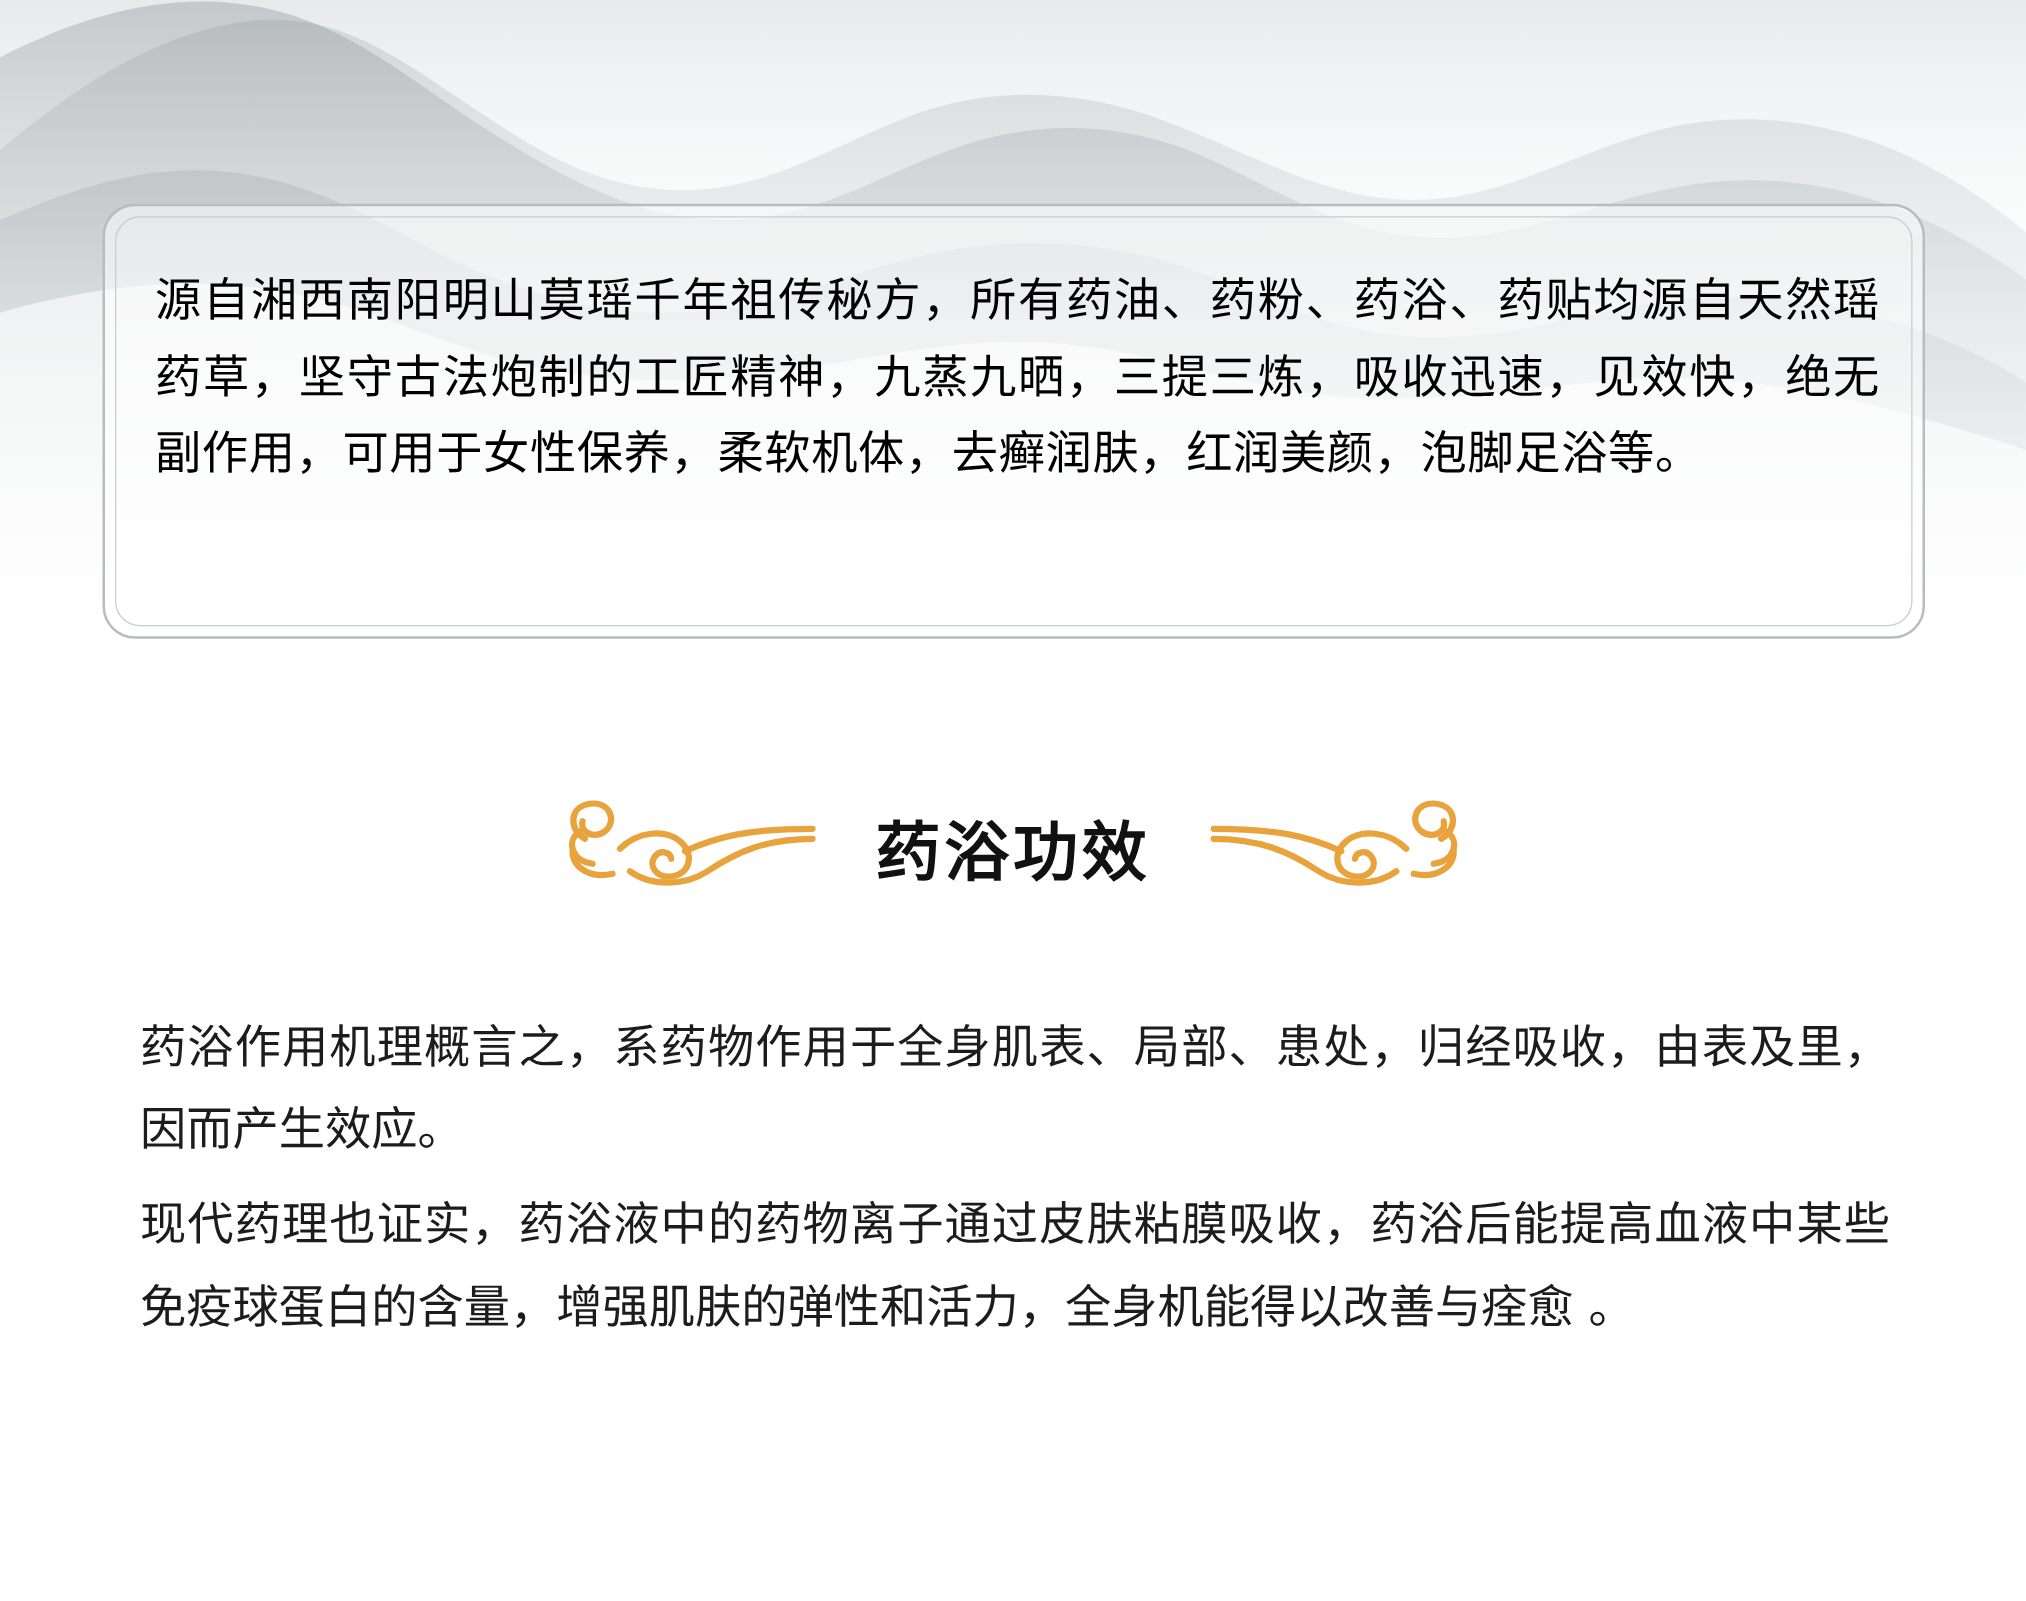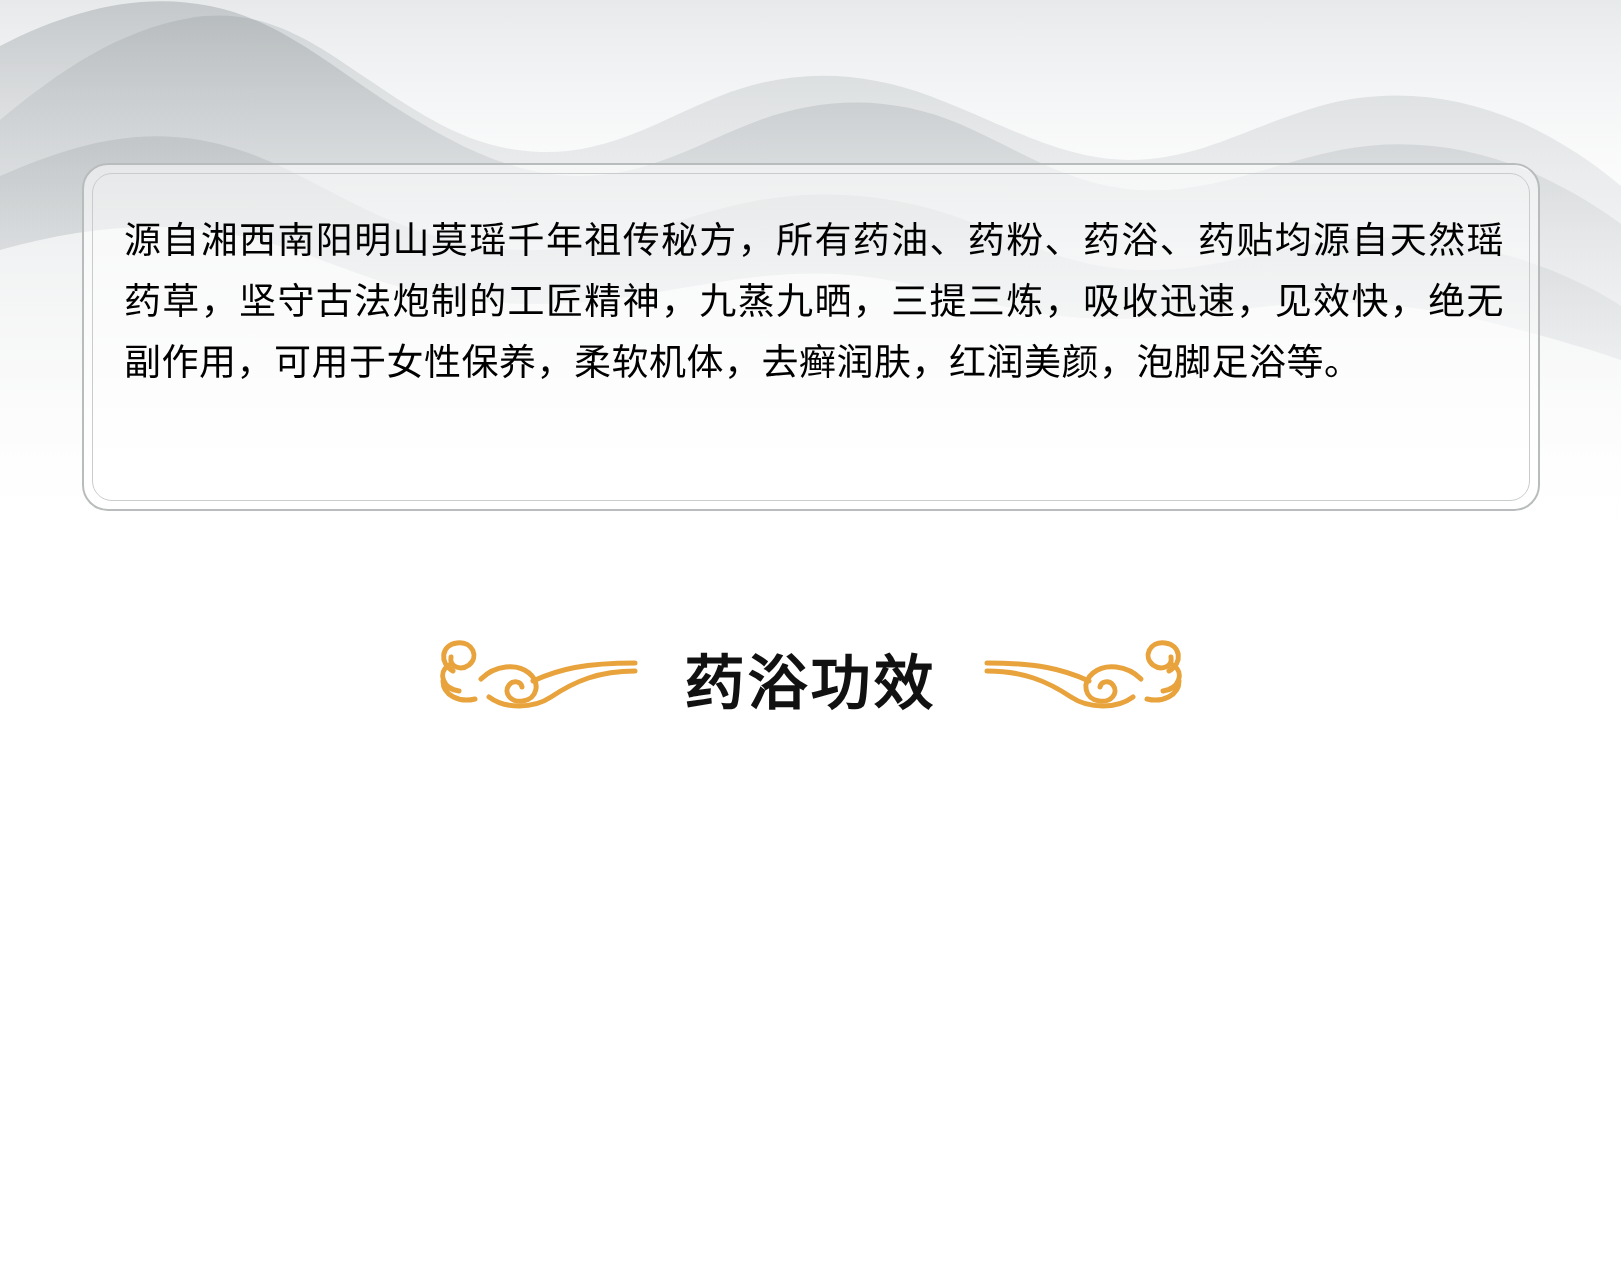--- a/index.html
+++ b/index.html
@@ -74,21 +74,21 @@
     height: 130px;
     display: flex;
     align-items: center;
     justify-content: center;
     gap: 26px;
   }
   .cloud-orn {
     display: block;
   }
   .section-title {
-    font-size: 60px;
+    font-size: 52px;
     font-weight: bold;
     letter-spacing: 3px;
     color: #111111;
     font-family: "DejaVu Sans", "Liberation Sans", sans-serif;
     white-space: nowrap;
   }
 
   
   .body-copy {
     position: absolute;
@@ -174,13 +174,15 @@
         <path d="M46,74 C30,78 14,70 14,56"></path>
         <path d="M52,54 C66,40 88,38 100,48 C112,58 108,74 94,76 C82,78 74,68 80,60 C84,55 92,56 93,62"></path>
         <path d="M60,72 C76,84 104,84 122,72 C146,56 170,46 206,46"></path>
         <path d="M104,56 C130,44 156,38 206,38"></path>
       </g>
     </svg>
   </span>
 </div>
 
 <div class="body-copy">
+  <p>药浴作用机理概言之，系药物作用于全身肌表、局部、患处，归经吸收，由表及里，因而产生效应。</p>
+  <p>现代药理也证实，药浴液中的药物离子通过皮肤粘膜吸收，药浴后能提高血液中某些免疫球蛋白的含量，增强肌肤的弹性和活力，全身机能得以改善与痊愈 。</p>
 </div>
 
 </body></html>

